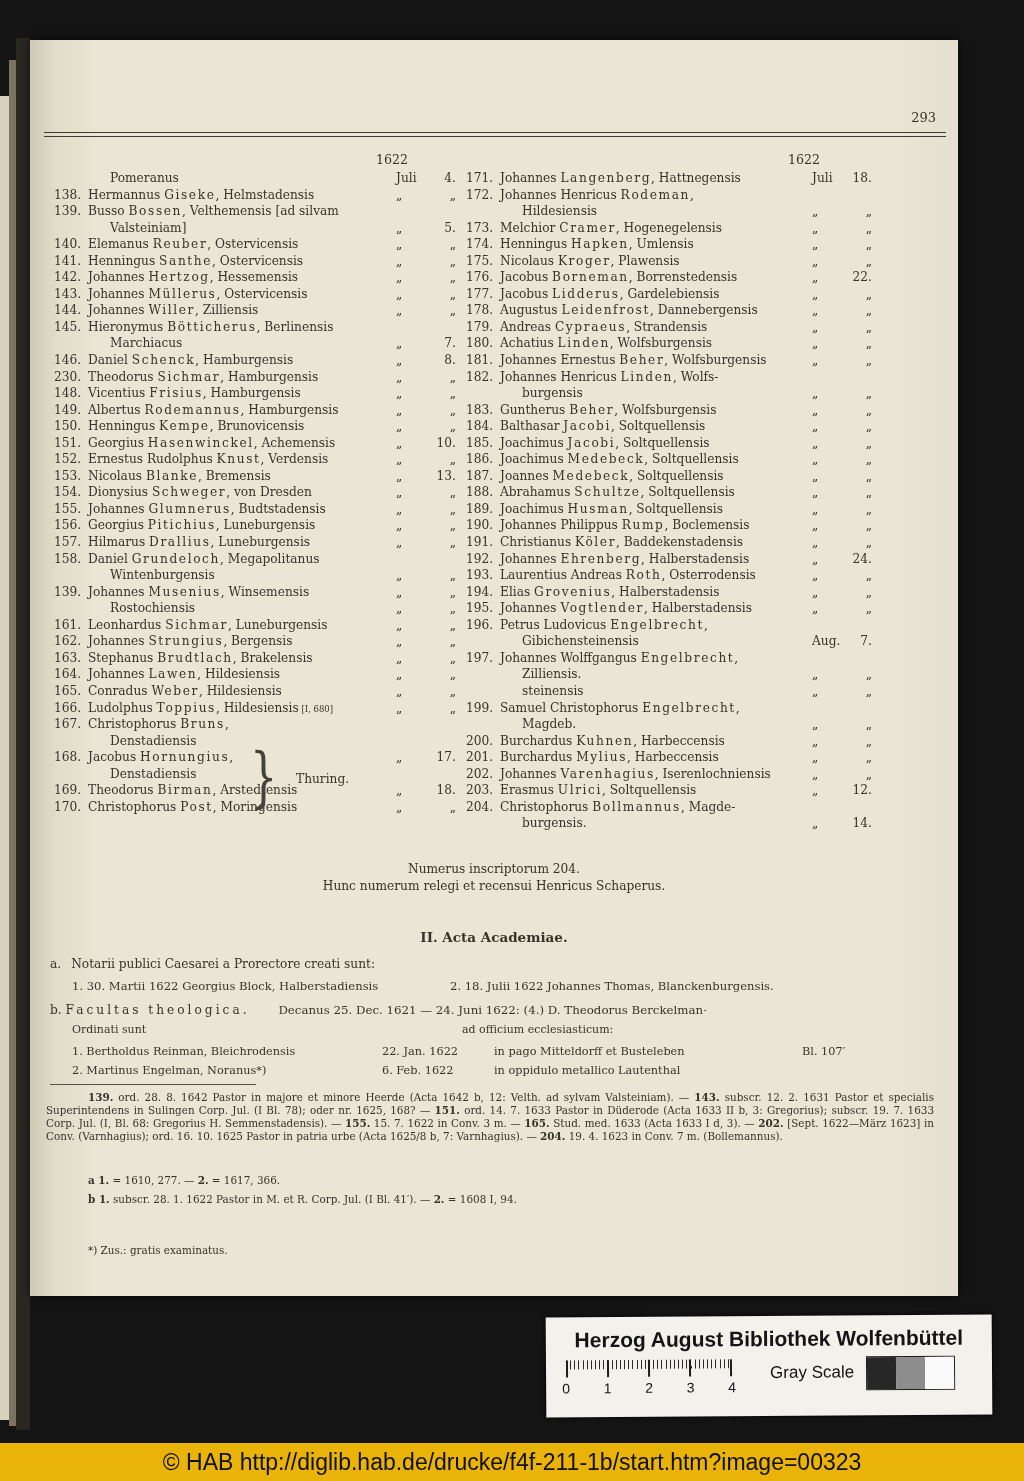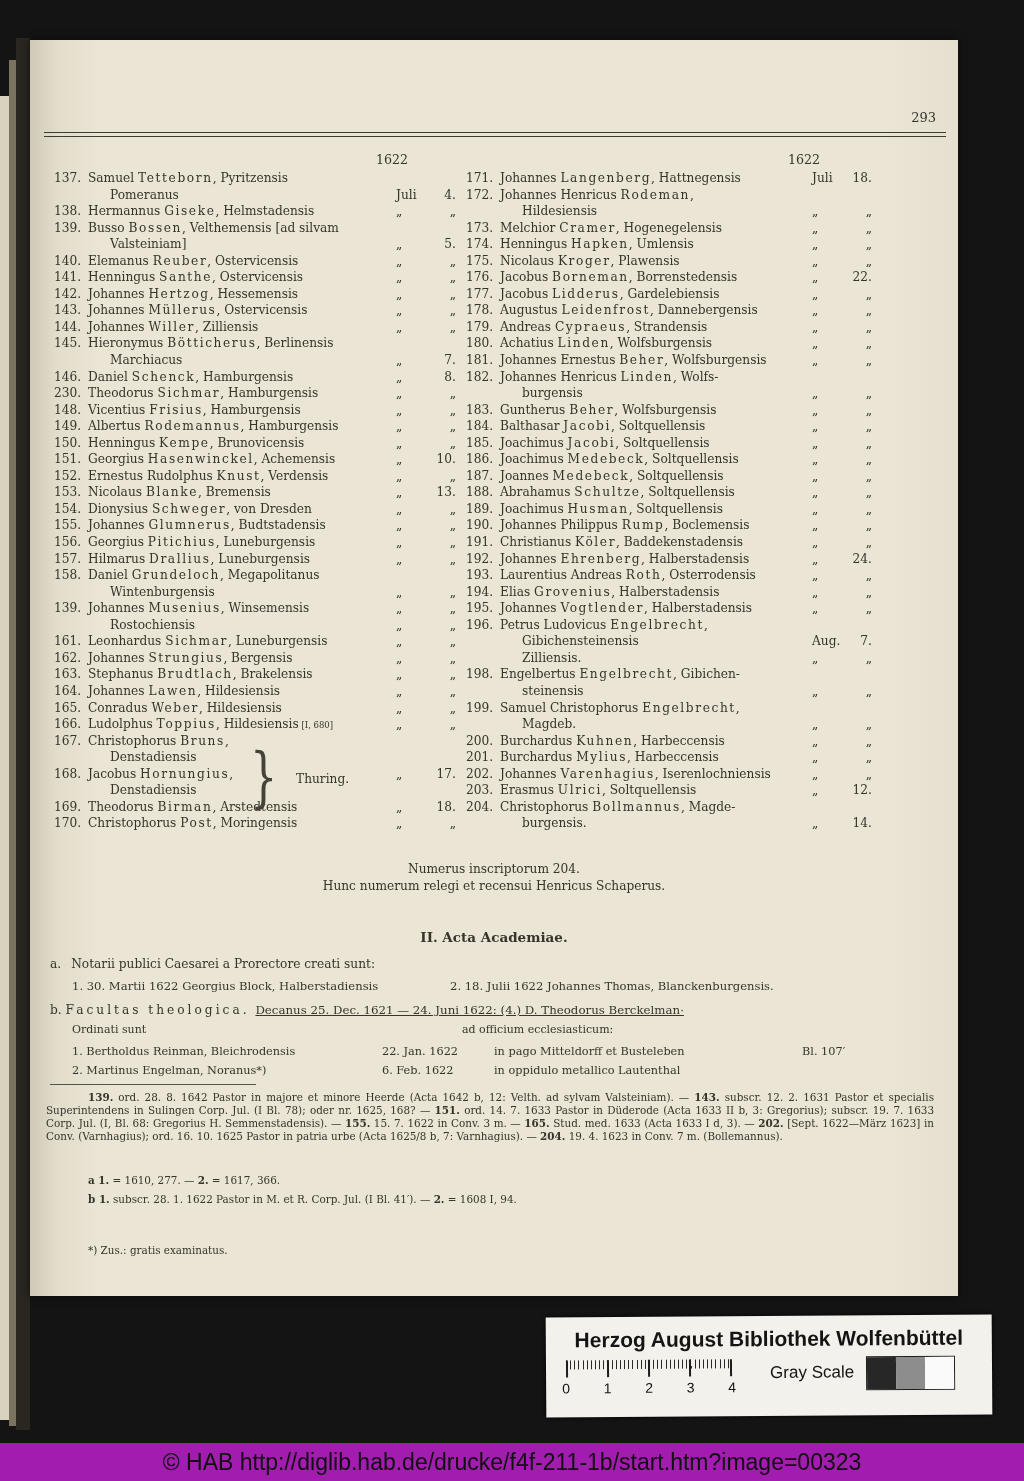--- a/index.html
+++ b/index.html
@@ -51,21 +51,21 @@
 
   .sec{position:absolute;left:20px;right:20px;font-size:12.2px;}
   .sec-a{top:917px;}
   .sec-a .lbl{margin-right:10px;}
   .a-items{position:absolute;top:939px;left:20px;right:20px;font-size:11.6px;}
   .a-item2{position:absolute;left:400px;top:0;}
   .a-item1{position:absolute;left:22px;top:0;}
 
   .sec-b{top:963px;}
   .sec-b .fac{letter-spacing:3px;}
-  .sec-b .dec{font-size:11.8px;margin-left:2px;text-decoration:underline;}
+  .sec-b .dec{font-size:11.8px;margin-left:25px;}
   .b-subs{position:absolute;top:983px;left:20px;right:20px;font-size:11px;}
   .b-sub2{position:absolute;left:412px;top:0;}
   .b-sub1{position:absolute;left:22px;top:0;}
   .b-items{position:absolute;top:1003px;left:20px;right:20px;font-size:11.3px;line-height:18.5px;}
   .bitem{position:relative;height:18.5px;white-space:nowrap;}
   .bi-name{position:absolute;left:22px;}
   .bi-date{position:absolute;left:332px;}
   .bi-place{position:absolute;left:444px;}
   .bi-ref{position:absolute;left:752px;}
 
@@ -89,21 +89,21 @@
                 background:repeating-linear-gradient(90deg,#2a2a2a 0,#2a2a2a 1px,transparent 1px,transparent 4.15px);}
   .ruler i{position:absolute;top:0;width:2px;height:17px;background:#1d1d1d;}
   .ruler .nums{position:absolute;top:20px;left:-4px;width:174px;display:flex;
                justify-content:space-between;font-size:14px;}
   .gs-label{position:absolute;left:204px;top:6px;font-size:17px;}
   .gs-swatches{position:absolute;left:300px;top:0;display:flex;border:1px solid #1d1d1d;height:32px;}
   .gs-swatches i{display:block;width:29px;height:32px;}
   .sw1{background:#272727;}.sw2{background:#8d8d8d;}.sw3{background:#fafafa;}
 
   
-  .footer{position:absolute;left:0;top:1443px;width:1024px;height:38px;background:#a21caf;
+  .footer{position:absolute;left:0;top:1443px;width:1024px;height:38px;background:#eab308;
           display:flex;align-items:center;justify-content:center;
           font-family:"Liberation Sans",sans-serif;font-size:23px;color:#101010;}
   .barcode{position:absolute;left:8px;top:1441px;height:40px;display:flex;
            align-items:center;gap:2px;}
   .barcode i{display:block;background:#a83236;}
 </style>
 </head>
 <body>
 
 <div class="edge-a"></div>
@@ -115,26 +115,20 @@
   <div class="rule2"></div>
 
   <span class="year year-left">1622</span>
   <span class="year year-right">1622</span>
 
   <div class="col col-left">
     <div class="brace">
       <span class="glyph">}</span>
       <span class="blabel">Thuring.</span>
     </div>
-  <div class="rrow">
-        <span class="rn">137.</span>
-        <div class="rt">Samuel <span class="sn">Tetteborn</span>, Pyritzensis</div>
-        <span class="dm"></span>
-        <span class="dd"></span>
-      </div>
       <div class="rrow">
         <span class="rn"></span>
         <div class="rt ind">Pomeranus</div>
         <span class="dm">Juli</span>
         <span class="dd">4.</span>
       </div>
       <div class="rrow">
         <span class="rn">138.</span>
         <div class="rt">Hermannus <span class="sn">Giseke</span>, Helmstadensis</div>
         <span class="dm">„</span>
@@ -532,30 +526,30 @@
         <span class="dm"></span>
         <span class="dd"></span>
       </div>
       <div class="rrow">
         <span class="rn"></span>
         <div class="rt ind">Gibichensteinensis</div>
         <span class="dm">Aug.</span>
         <span class="dd">7.</span>
       </div>
       <div class="rrow">
+        <span class="rn">197.</span>
+        <div class="rt">Johannes Wolffgangus <span class="sn">Engelbrecht</span>,</div>
+        <span class="dm"></span>
+        <span class="dd"></span>
+      </div>
+      <div class="rrow">
         <span class="rn"></span>
         <div class="rt ind">Zilliensis.</div>
         <span class="dm">„</span>
         <span class="dd">„</span>
-      </div>
-      <div class="rrow">
-        <span class="rn">198.</span>
-        <div class="rt">Engelbertus <span class="sn">Engelbrecht</span>, Gibichen-</div>
-        <span class="dm"></span>
-        <span class="dd"></span>
       </div>
       <div class="rrow">
         <span class="rn"></span>
         <div class="rt ind">steinensis</div>
         <span class="dm">„</span>
         <span class="dd">„</span>
       </div>
       <div class="rrow">
         <span class="rn">199.</span>
         <div class="rt">Samuel Christophorus <span class="sn">Engelbrecht</span>,</div>

